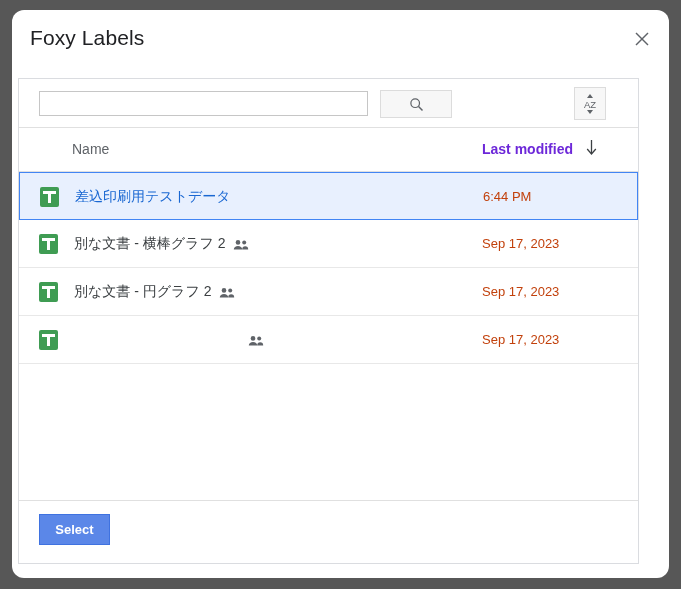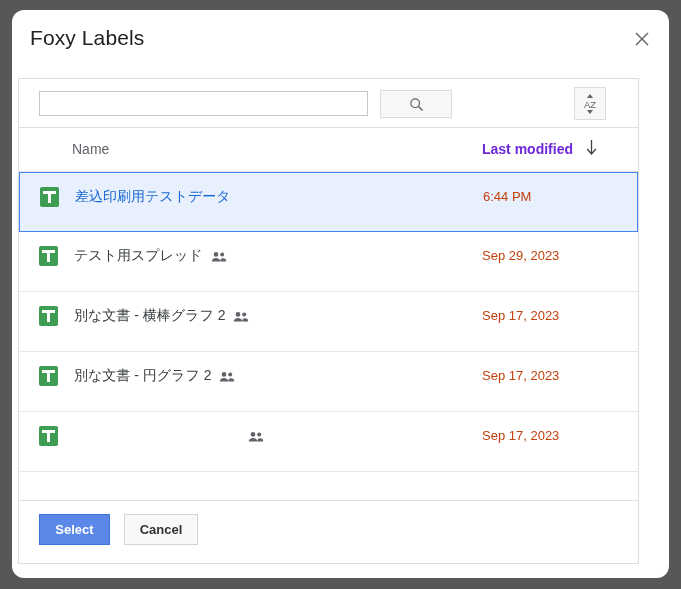--- a/index.html
+++ b/index.html
@@ -138,21 +138,21 @@
     position: absolute;
     left: 566px;
     top: 11px;
   }
 
   .file-list {
     position: relative;
   }
   .file-row {
     position: relative;
-    height: 60px;
+    height: 48px;
     border-bottom: 1px solid #e8e8e8;
     box-sizing: border-box;
     cursor: pointer;
   }
   .file-row.selected {
     background: #e8f0fe;
     border: 1px solid #4285f4;
     border-bottom: 1px solid #4285f4;
   }
   .file-icon {
@@ -292,33 +292,20 @@
       </div>
     </div>
 
     <div class="file-list">
         <div class="file-row selected">
           <div class="file-icon">
             <div class="sheets-glyph"></div>
           </div>
           <div class="file-name">差込印刷用テストデータ</div>
           <div class="file-date">6:44 PM</div>
-        </div>
-        <div class="file-row">
-          <div class="file-icon">
-            <div class="sheets-glyph"></div>
-          </div>
-          <div class="file-name">テスト用スプレッド</div>
-          <span class="share-icon" style="left: 192px;"><svg width="16" height="12" viewBox="0 0 16 12">
-              <circle cx="5" cy="3.4" r="2.3" fill="#5f6368"></circle>
-              <circle cx="11.2" cy="3.6" r="2" fill="#5f6368"></circle>
-              <path d="M0.8 10.5c0-2.3 1.9-3.6 4.2-3.6s4.2 1.3 4.2 3.6z" fill="#5f6368"></path>
-              <path d="M9.2 10.5c0-2 1.1-3.2 3-3.2s3 1.2 3 3.2z" fill="#5f6368"></path>
-            </svg></span>
-          <div class="file-date">Sep 29, 2023</div>
         </div>
         <div class="file-row">
           <div class="file-icon">
             <div class="sheets-glyph"></div>
           </div>
           <div class="file-name">別な文書 - 横棒グラフ 2</div>
           <span class="share-icon" style="left: 214px;"><svg width="16" height="12" viewBox="0 0 16 12">
               <circle cx="5" cy="3.4" r="2.3" fill="#5f6368"></circle>
               <circle cx="11.2" cy="3.6" r="2" fill="#5f6368"></circle>
               <path d="M0.8 10.5c0-2.3 1.9-3.6 4.2-3.6s4.2 1.3 4.2 3.6z" fill="#5f6368"></path>
@@ -348,17 +335,16 @@
               <circle cx="11.2" cy="3.6" r="2" fill="#5f6368"></circle>
               <path d="M0.8 10.5c0-2.3 1.9-3.6 4.2-3.6s4.2 1.3 4.2 3.6z" fill="#5f6368"></path>
               <path d="M9.2 10.5c0-2 1.1-3.2 3-3.2s3 1.2 3 3.2z" fill="#5f6368"></path>
             </svg></span>
           <div class="file-date">Sep 17, 2023</div>
         </div>
       </div>
 
     <div class="footer">
       <div class="btn btn-select">Select</div>
-      <div class="btn btn-cancel">Cancel</div>
     </div>
 
   </div>
 </div>
 
 </body></html>

